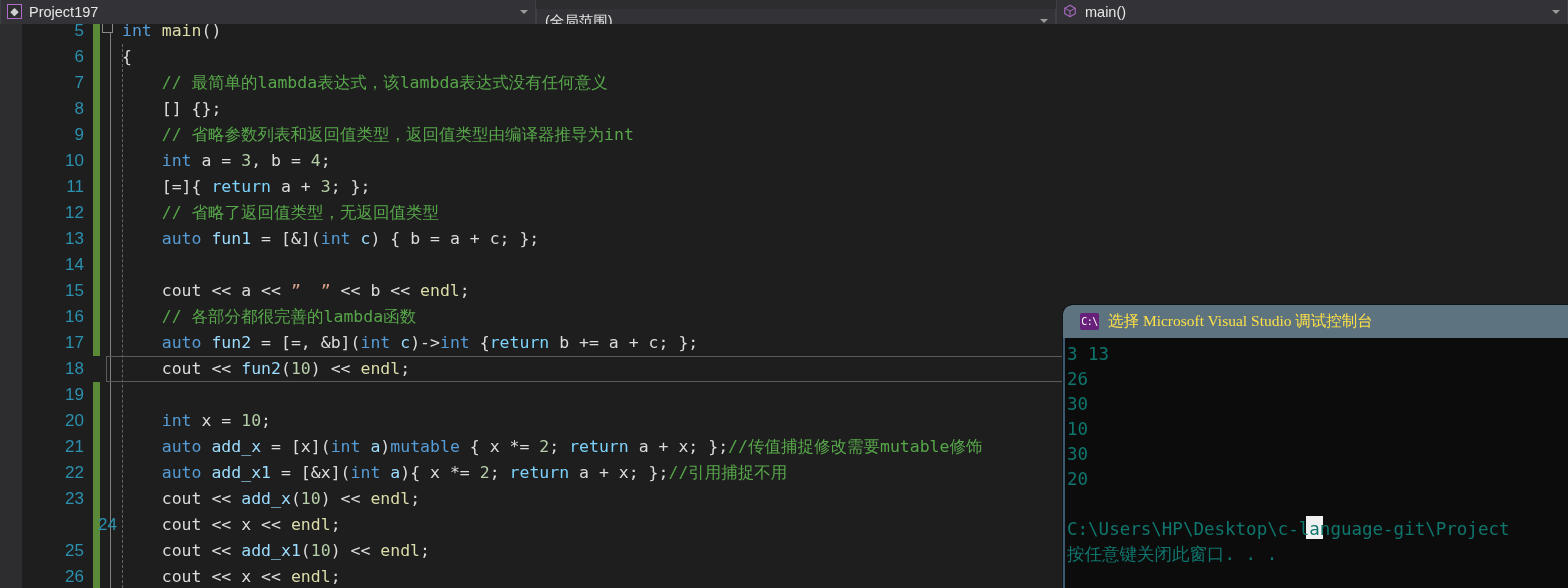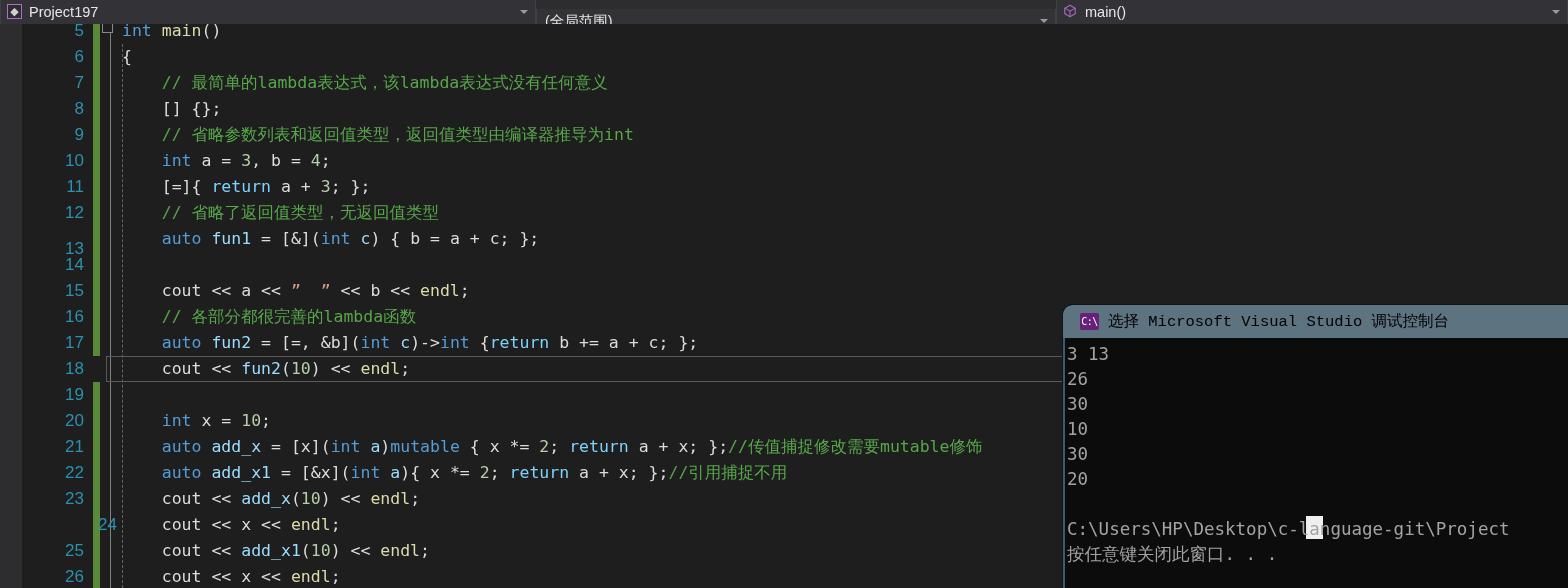--- a/index.html
+++ b/index.html
@@ -107,33 +107,33 @@
   }
   .console-title .cicon{
     width:19px;height:17px;margin-left:17px;margin-right:9px;flex:none;
     background:#68217a;border-radius:2px;
     display:flex;align-items:center;justify-content:center;
     color:#ffffff;font-size:10px;line-height:1;
     font-family:"DejaVu Sans Mono","Liberation Mono",monospace;
     letter-spacing:-0.5px;
   }
   .console-title .ctext{
-    color:#000000;font-size:15.5px;white-space:nowrap;
-    font-family:Liberation Mono, monospace;
+    color:#fde047;font-size:15.5px;white-space:nowrap;
+    font-family:Liberation Serif, serif;
   }
   .console-body{
     position:absolute;left:0;top:33px;width:505px;height:250px;
     background:#0c0c0c;
     border-left:2px solid #3b5a70;
     box-sizing:border-box;
     padding-left:2px;
   }
   .cline{
     position:absolute;left:2px;height:25px;line-height:25px;white-space:pre;
-    color:#a3a3a3;font-size:17.5px;
+    color:#0f766e;font-size:17.5px;
     font-family:"DejaVu Sans Mono","Liberation Mono",monospace;
   }
   .ccursor{
     position:absolute;left:241px;top:178px;width:17px;height:23px;background:#f0f0f0;
   }
 </style>
 </head>
 <body>
 
 <div id="root">
@@ -208,21 +208,21 @@
         <div class="ln" style="top: 72px; left: -78px;">8</div>
         <div class="line" style="top: 72px;"><span class="codetext"><span class="t-plain">    [] {};</span></span></div>
         <div class="ln" style="top: 98px; left: -78px;">9</div>
         <div class="line" style="top: 98px;"><span class="codetext"><span class="t-cmt">    // 省略参数列表和返回值类型，返回值类型由编译器推导为int</span></span></div>
         <div class="ln" style="top: 124px; left: -78px;">10</div>
         <div class="line" style="top: 124px;"><span class="codetext"><span class="t-plain">    </span><span class="t-kw">int</span><span class="t-plain"> a = </span><span class="t-num">3</span><span class="t-plain">, b = </span><span class="t-num">4</span><span class="t-plain">;</span></span></div>
         <div class="ln" style="top: 150px; left: -78px;">11</div>
         <div class="line" style="top: 150px;"><span class="codetext"><span class="t-plain">    [=]{ </span><span class="t-ret">return</span><span class="t-plain"> a + </span><span class="t-num">3</span><span class="t-plain">; };</span></span></div>
         <div class="ln" style="top: 176px; left: -78px;">12</div>
         <div class="line" style="top: 176px;"><span class="codetext"><span class="t-cmt">    // 省略了返回值类型，无返回值类型</span></span></div>
-        <div class="ln" style="top: 212px; left: -78px; text-align: right;">13</div>
+        <div class="ln" style="top: 202px; left: -78px; text-align: right;">13</div>
         <div class="line" style="top: 202px;"><span class="codetext"><span class="t-plain">    </span><span class="t-kw">auto</span><span class="t-plain"> </span><span class="t-var">fun1</span><span class="t-plain"> = [&amp;](</span><span class="t-kw">int</span><span class="t-plain"> </span><span class="t-var">c</span><span class="t-plain">) { b = a + c; };</span></span></div>
         <div class="ln" style="top: 228px; left: -78px;">14</div>
         <div class="ln" style="top: 254px; left: -78px;">15</div>
         <div class="line" style="top: 254px;"><span class="codetext"><span class="t-plain">    cout &lt;&lt; a &lt;&lt; </span><span class="t-str">”  ”</span><span class="t-plain"> &lt;&lt; b &lt;&lt; </span><span class="t-fn">endl</span><span class="t-plain">;</span></span></div>
         <div class="ln" style="top: 280px; left: -78px;">16</div>
         <div class="line" style="top: 280px;"><span class="codetext"><span class="t-cmt">    // 各部分都很完善的lambda函数</span></span></div>
         <div class="ln" style="top: 306px; left: -78px;">17</div>
         <div class="line" style="top: 306px;"><span class="codetext"><span class="t-plain">    </span><span class="t-kw">auto</span><span class="t-plain"> </span><span class="t-var">fun2</span><span class="t-plain"> = [=, &amp;b](</span><span class="t-kw">int</span><span class="t-plain"> </span><span class="t-var">c</span><span class="t-plain">)-&gt;</span><span class="t-kw">int</span><span class="t-plain"> {</span><span class="t-ret">return</span><span class="t-plain"> b += a + c; };</span></span></div>
         <div class="ln" style="top: 332px; left: -78px;">18</div>
         <div class="cur-line-box" style="top: 332px;"></div>

